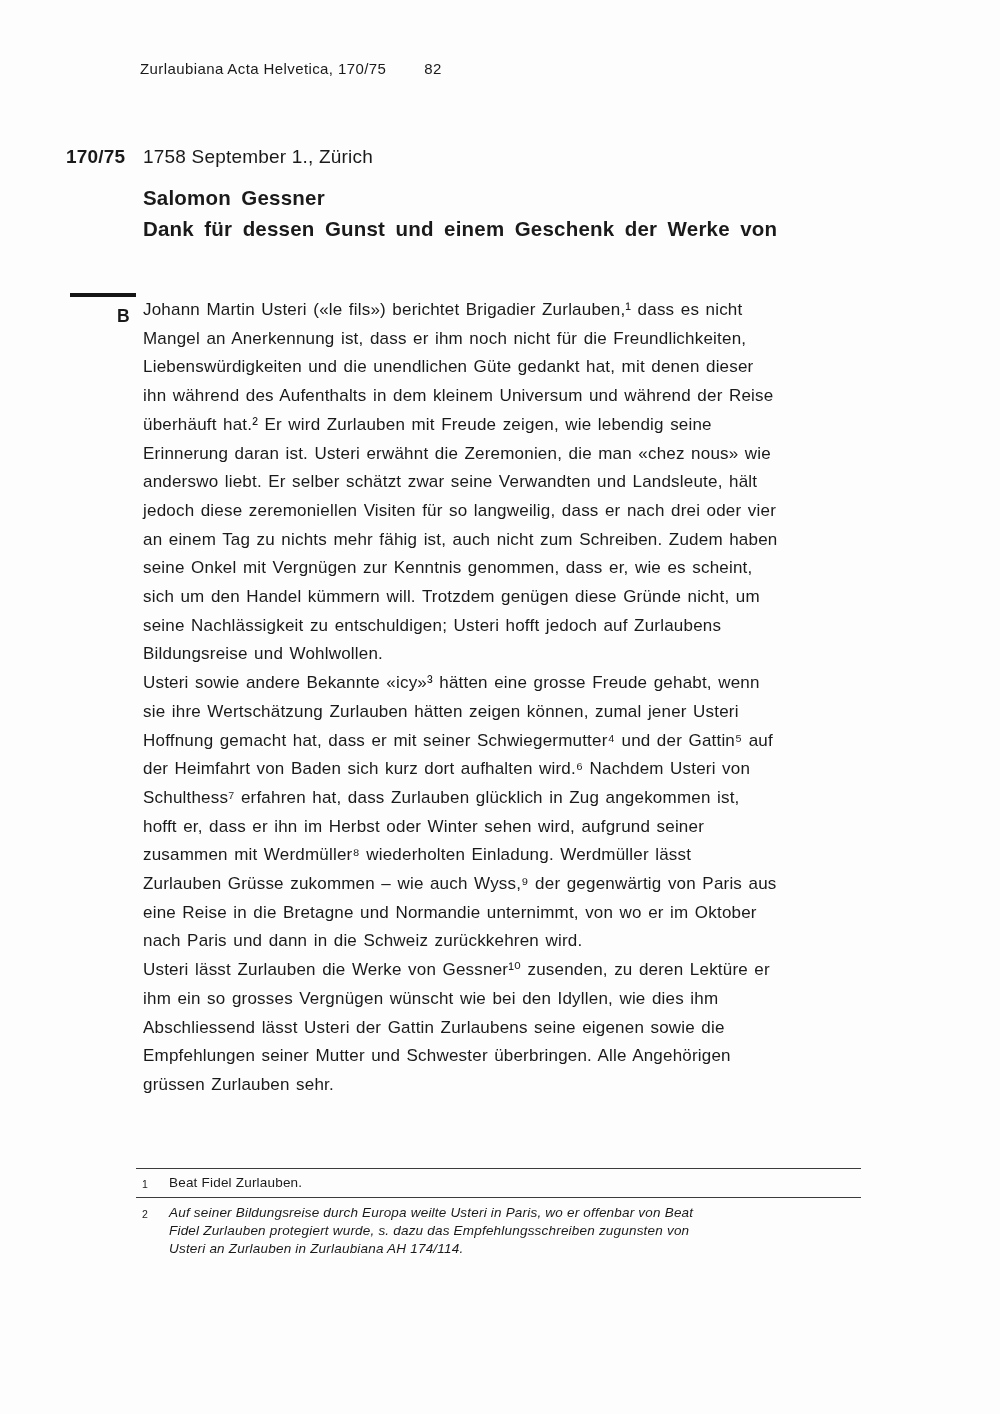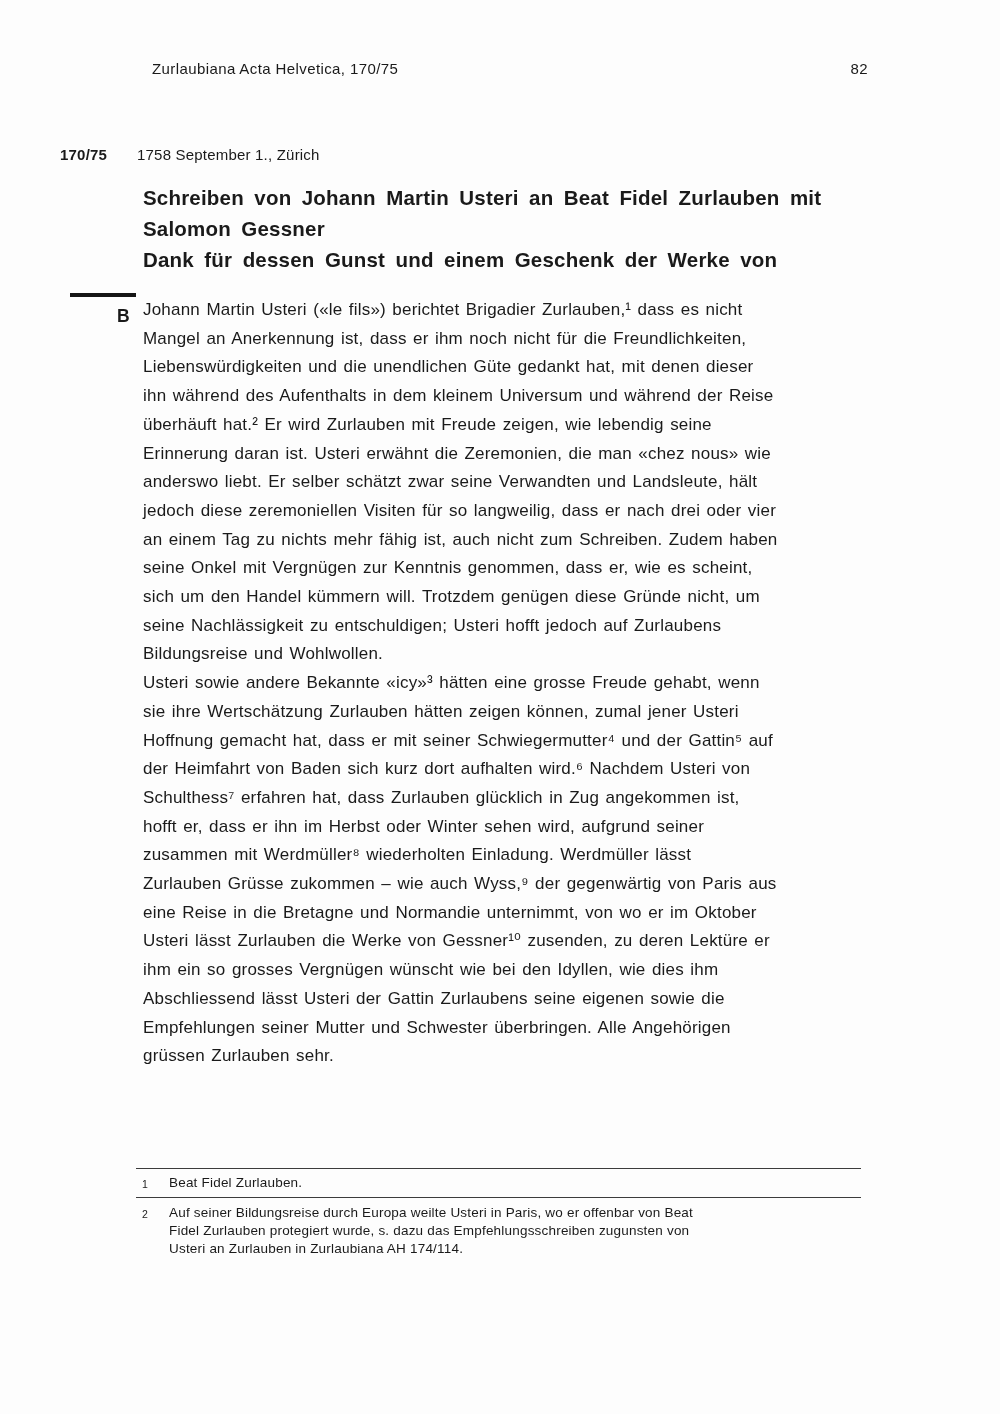--- a/index.html
+++ b/index.html
@@ -13,34 +13,34 @@
     height: 1414px;
     margin: 0 auto;
     background: #fdfdfd;
     color: #1a1a1a;
     font-family: "Liberation Sans", "DejaVu Sans", sans-serif;
     overflow: hidden;
   }
   
   .running-header {
     position: absolute;
-    left: 152px;
+    left: 140px;
     top: 60px;
     width: 716px;
     display: flex;
-    justify-content: space-between;
     font-size: 15px;
     letter-spacing: 0.4px;
+    gap: 38px;
   }
   
   .entry-line {
     position: absolute;
-    left: 60px;
+    left: 66px;
     top: 146px;
-    font-size: 15px;
+    font-size: 19px;
     white-space: nowrap;
     letter-spacing: 0.2px;
   }
   .entry-number {
     display: inline-block;
     width: 77px;
     font-weight: 700;
   }
   
   .doc-title {
@@ -103,38 +103,37 @@
   }
   .fn-row.first { padding: 5px 0 4px 0; }
   .fn-row.second { padding: 6px 0 0 0; }
   .fn-marker {
     width: 33px;
     padding-left: 6px;
     box-sizing: border-box;
     font-size: 10.5px;
     padding-top: 1px;
   }
-  .fn-text .fn-line { white-space: nowrap; }
+  .fn-text .fn-line { white-space: nowrap; font-style: italic; }
 </style>
 </head>
 <body>
 
 <div class="page">
 
   <div class="running-header">
     <span>Zurlaubiana Acta Helvetica, 170/75</span>
     <span>82</span>
   </div>
 
   <div class="entry-line">
     <span class="entry-number">170/75</span><span>1758 September 1., Zürich</span>
   </div>
 
   <div class="doc-title">
-    <div class="t-line">Schreiben von Johann Martin Usteri an Beat Fidel Zurlauben mit</div>
     <div class="t-line">Salomon Gessner</div>
     <div class="t-line">Dank für dessen Gunst und einem Geschenk der Werke von</div>
   </div>
 
   <div class="section-rule"></div>
   <div class="section-marker">B</div>
 
   <div class="doc-body">
     <div class="b-line">Johann Martin Usteri («le fils») berichtet Brigadier Zurlauben,¹ dass es nicht</div>
     <div class="b-line">Mangel an Anerkennung ist, dass er ihm noch nicht für die Freundlichkeiten,</div>
@@ -151,20 +150,21 @@
     <div class="b-line">Bildungsreise und Wohlwollen.</div>
     <div class="b-line">Usteri sowie andere Bekannte «icy»³ hätten eine grosse Freude gehabt, wenn</div>
     <div class="b-line">sie ihre Wertschätzung Zurlauben hätten zeigen können, zumal jener Usteri</div>
     <div class="b-line">Hoffnung gemacht hat, dass er mit seiner Schwiegermutter⁴ und der Gattin⁵ auf</div>
     <div class="b-line">der Heimfahrt von Baden sich kurz dort aufhalten wird.⁶ Nachdem Usteri von</div>
     <div class="b-line">Schulthess⁷ erfahren hat, dass Zurlauben glücklich in Zug angekommen ist,</div>
     <div class="b-line">hofft er, dass er ihn im Herbst oder Winter sehen wird, aufgrund seiner</div>
     <div class="b-line">zusammen mit Werdmüller⁸ wiederholten Einladung. Werdmüller lässt</div>
     <div class="b-line">Zurlauben Grüsse zukommen – wie auch Wyss,⁹ der gegenwärtig von Paris aus</div>
     <div class="b-line">eine Reise in die Bretagne und Normandie unternimmt, von wo er im Oktober</div>
+    <div class="b-line">nach Paris und dann in die Schweiz zurückkehren wird.</div>
     <div class="b-line">Usteri lässt Zurlauben die Werke von Gessner¹⁰ zusenden, zu deren Lektüre er</div>
     <div class="b-line">ihm ein so grosses Vergnügen wünscht wie bei den Idyllen, wie dies ihm</div>
     <div class="b-line">Abschliessend lässt Usteri der Gattin Zurlaubens seine eigenen sowie die</div>
     <div class="b-line">Empfehlungen seiner Mutter und Schwester überbringen. Alle Angehörigen</div>
     <div class="b-line">grüssen Zurlauben sehr.</div>
   </div>
 
   <div class="footnotes">
     <div class="fn-rule"></div>
     <div class="fn-row first">

